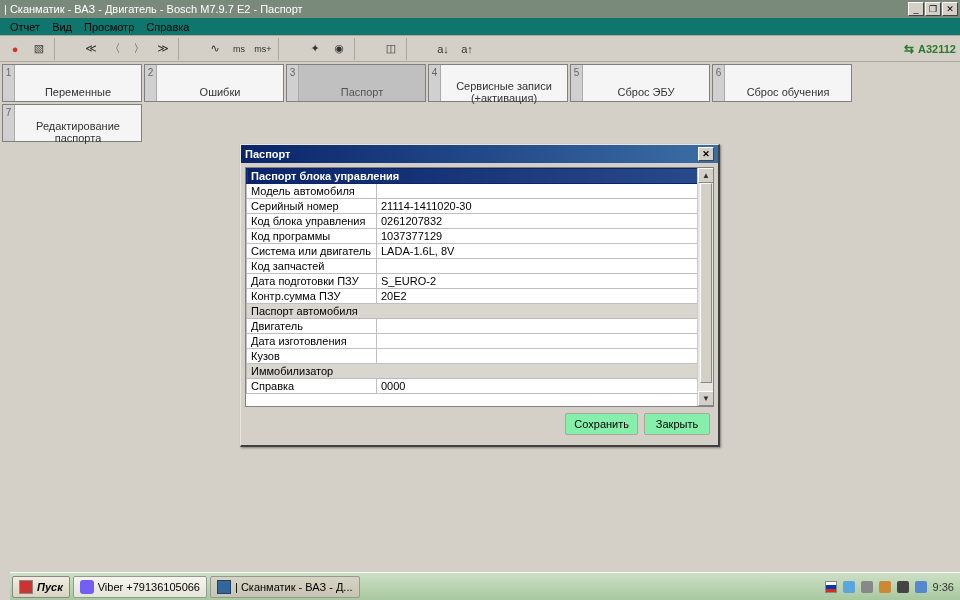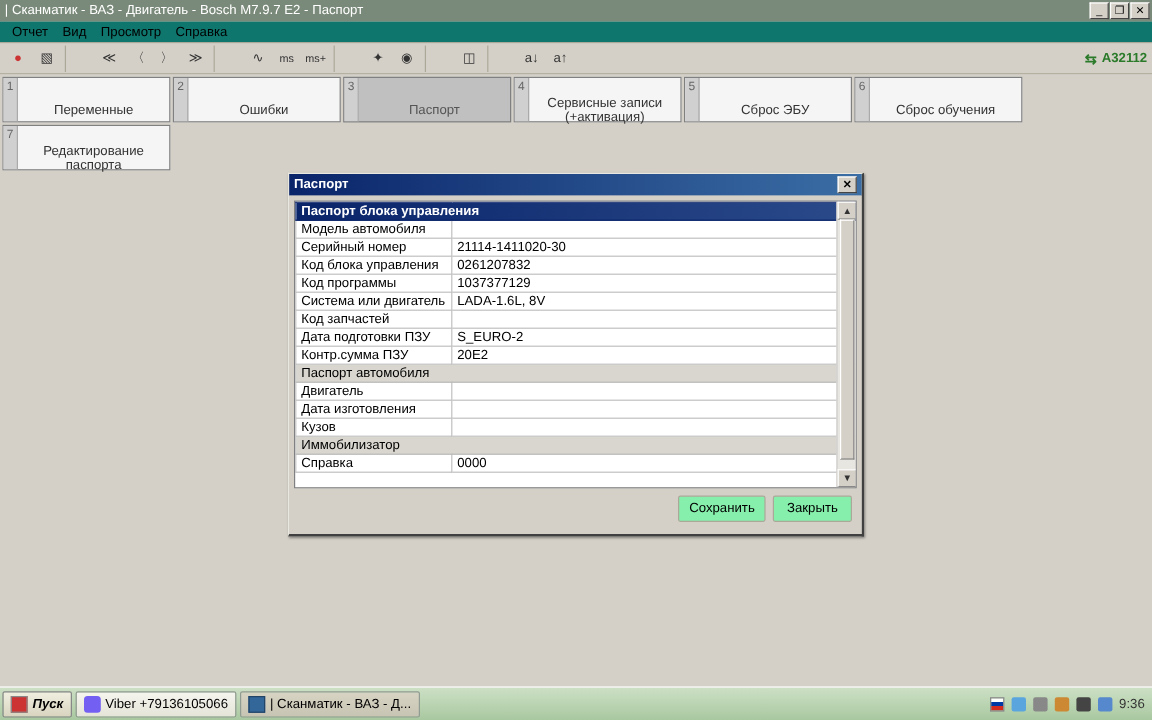--- a/index.html
+++ b/index.html
@@ -198,21 +198,21 @@
     height:22px;
     background:#86efac;
     border:1px solid #aca899;
     border-radius:2px;
     font-size:11px;
     display:flex; align-items:center; justify-content:center;
     padding:0 8px;
   }
   
   .taskbar {
-    position:absolute; left:0; right:0; bottom:0;
+    position:absolute; left:10px; right:0; bottom:0;
     height:28px;
     background: linear-gradient(to bottom, #cde0c5, #a8c8a0);
     border-top:1px solid #fff;
     display:flex; align-items:center;
     padding:0 2px;
     font-size:11px;
     gap:3px;
   }
   .start-btn {
     height:22px;

